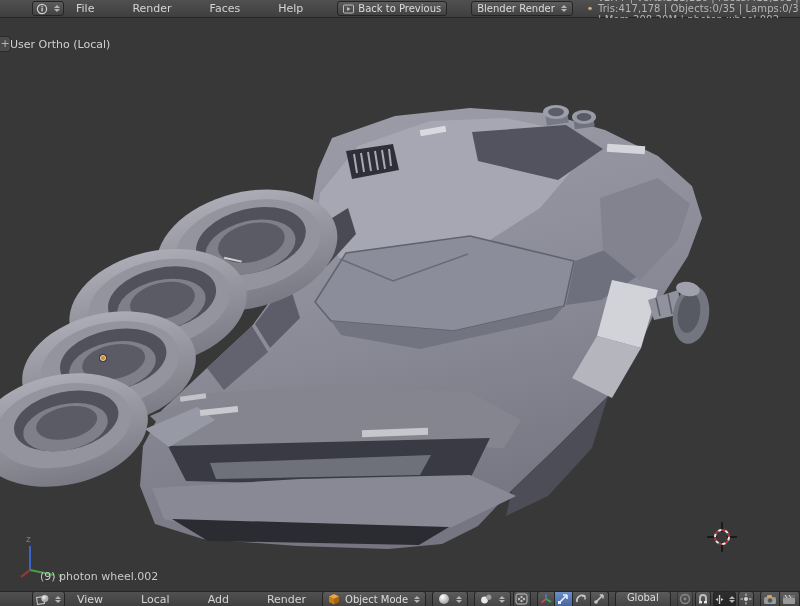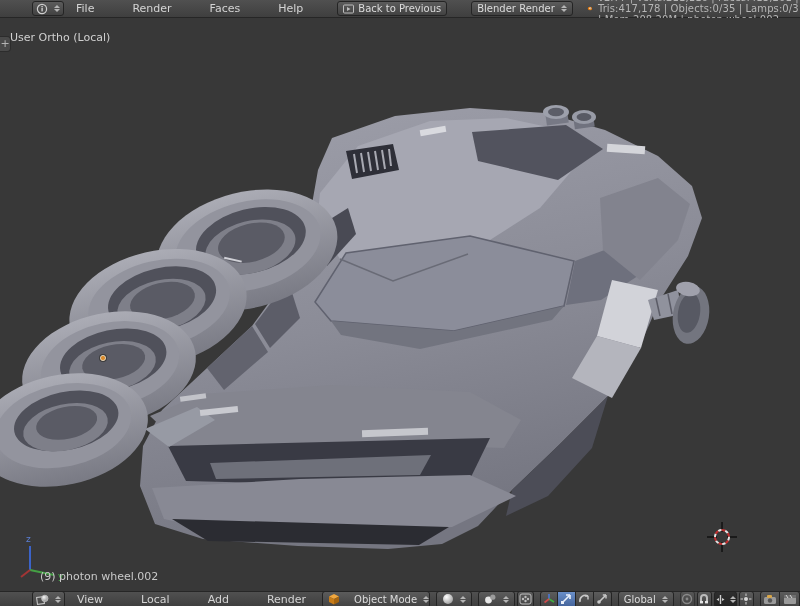--- a/index.html
+++ b/index.html
@@ -37,21 +37,21 @@
   .grp .icon-btn { border-radius:0; border-left-width:0; }
   .grp .icon-btn:first-child { border-radius:3px 0 0 3px; border-left-width:1px; }
   .grp .icon-btn:last-child { border-radius:0 3px 3px 0; }
 
   .stats { color:#b6b6b6; font-size:10px; margin-left:6px; letter-spacing:.1px; }
 
   
   .viewport { position:relative; flex:1 1 auto; background:#383838; overflow:hidden; }
   .viewport svg.scene { position:absolute; left:0; top:0; }
   .vp-label { position:absolute; color:#d0d0d0; font-size:11px; }
-  .view-mode { left:10px; top:13px; }
+  .view-mode { left:10px; top:20px; }
   .obj-label { left:40px; top:552px; color:#c9c9c9; }
   .shelf-handle { position:absolute; left:0; top:18px; width:11px; height:16px;
     background:#4a4a4a; border:1px solid #2c2c2c; border-left:none; border-radius:0 4px 4px 0;
     color:#b5b5b5; font-size:11px; line-height:14px; text-align:center; }
 
   .ml2{margin-left:2px}.ml4{margin-left:4px}.ml6{margin-left:6px}.ml8{margin-left:8px}
   .ml10{margin-left:26px}.ml14{margin-left:14px}.ml24{margin-left:24px}
 </style>
 </head>
 <body>
@@ -264,21 +264,21 @@
           <i class="up"></i>
           <i class="dn"></i>
         </span>
     </div>
     <span class="menu-item ml4">View</span>
     <span class="menu-item">Local</span>
     <span class="menu-item">Add</span>
     <span class="menu-item">Render</span>
 
     <div class="dd ml8" style="width:108px;justify-content:space-between;">
-      <span style="display:inline-flex;align-items:center;gap:14px;">
+      <span style="display:inline-flex;align-items:center;gap:5px;">
         <svg width="12" height="12" viewBox="0 0 12 12">
           <polygon points="6,1 11,3.5 6,6 1,3.5" fill="#f0a73e"></polygon>
           <polygon points="1,3.5 6,6 6,11.5 1,9" fill="#c87c17"></polygon>
           <polygon points="11,3.5 6,6 6,11.5 11,9" fill="#a5640f"></polygon>
         </svg>
         <span>Object Mode</span>
       </span>
       <span class="spin">
           <i class="up"></i>
           <i class="dn"></i>
@@ -338,21 +338,21 @@
       </span>
       <span class="icon-btn">
         <svg width="12" height="12" viewBox="0 0 12 12">
           <line x1="3" y1="9" x2="10" y2="2" stroke="#c9c9c9" stroke-width="1.6"></line>
           <path d="M10 2 L10 5.4 M10 2 L6.8 2" stroke="#c9c9c9" stroke-width="1.4" fill="none"></path>
           <circle cx="3" cy="9" r="1.8" fill="#c9c9c9"></circle>
         </svg>
       </span>
     </span>
 
-    <div class="dd ml6" style="width:62px;justify-content:space-between;">
+    <div class="dd ml6" style="width:62px;justify-content:space-between;flex-direction:column;">
       <span>Global</span>
       <span class="spin">
           <i class="up"></i>
           <i class="dn"></i>
         </span>
     </div>
 
     <span class="icon-btn ml6" style="opacity:.55">
       <svg width="12" height="12" viewBox="0 0 12 12">
         <circle cx="6" cy="6" r="4.5" fill="none" stroke="#bdbdbd" stroke-width="1.4"></circle>

